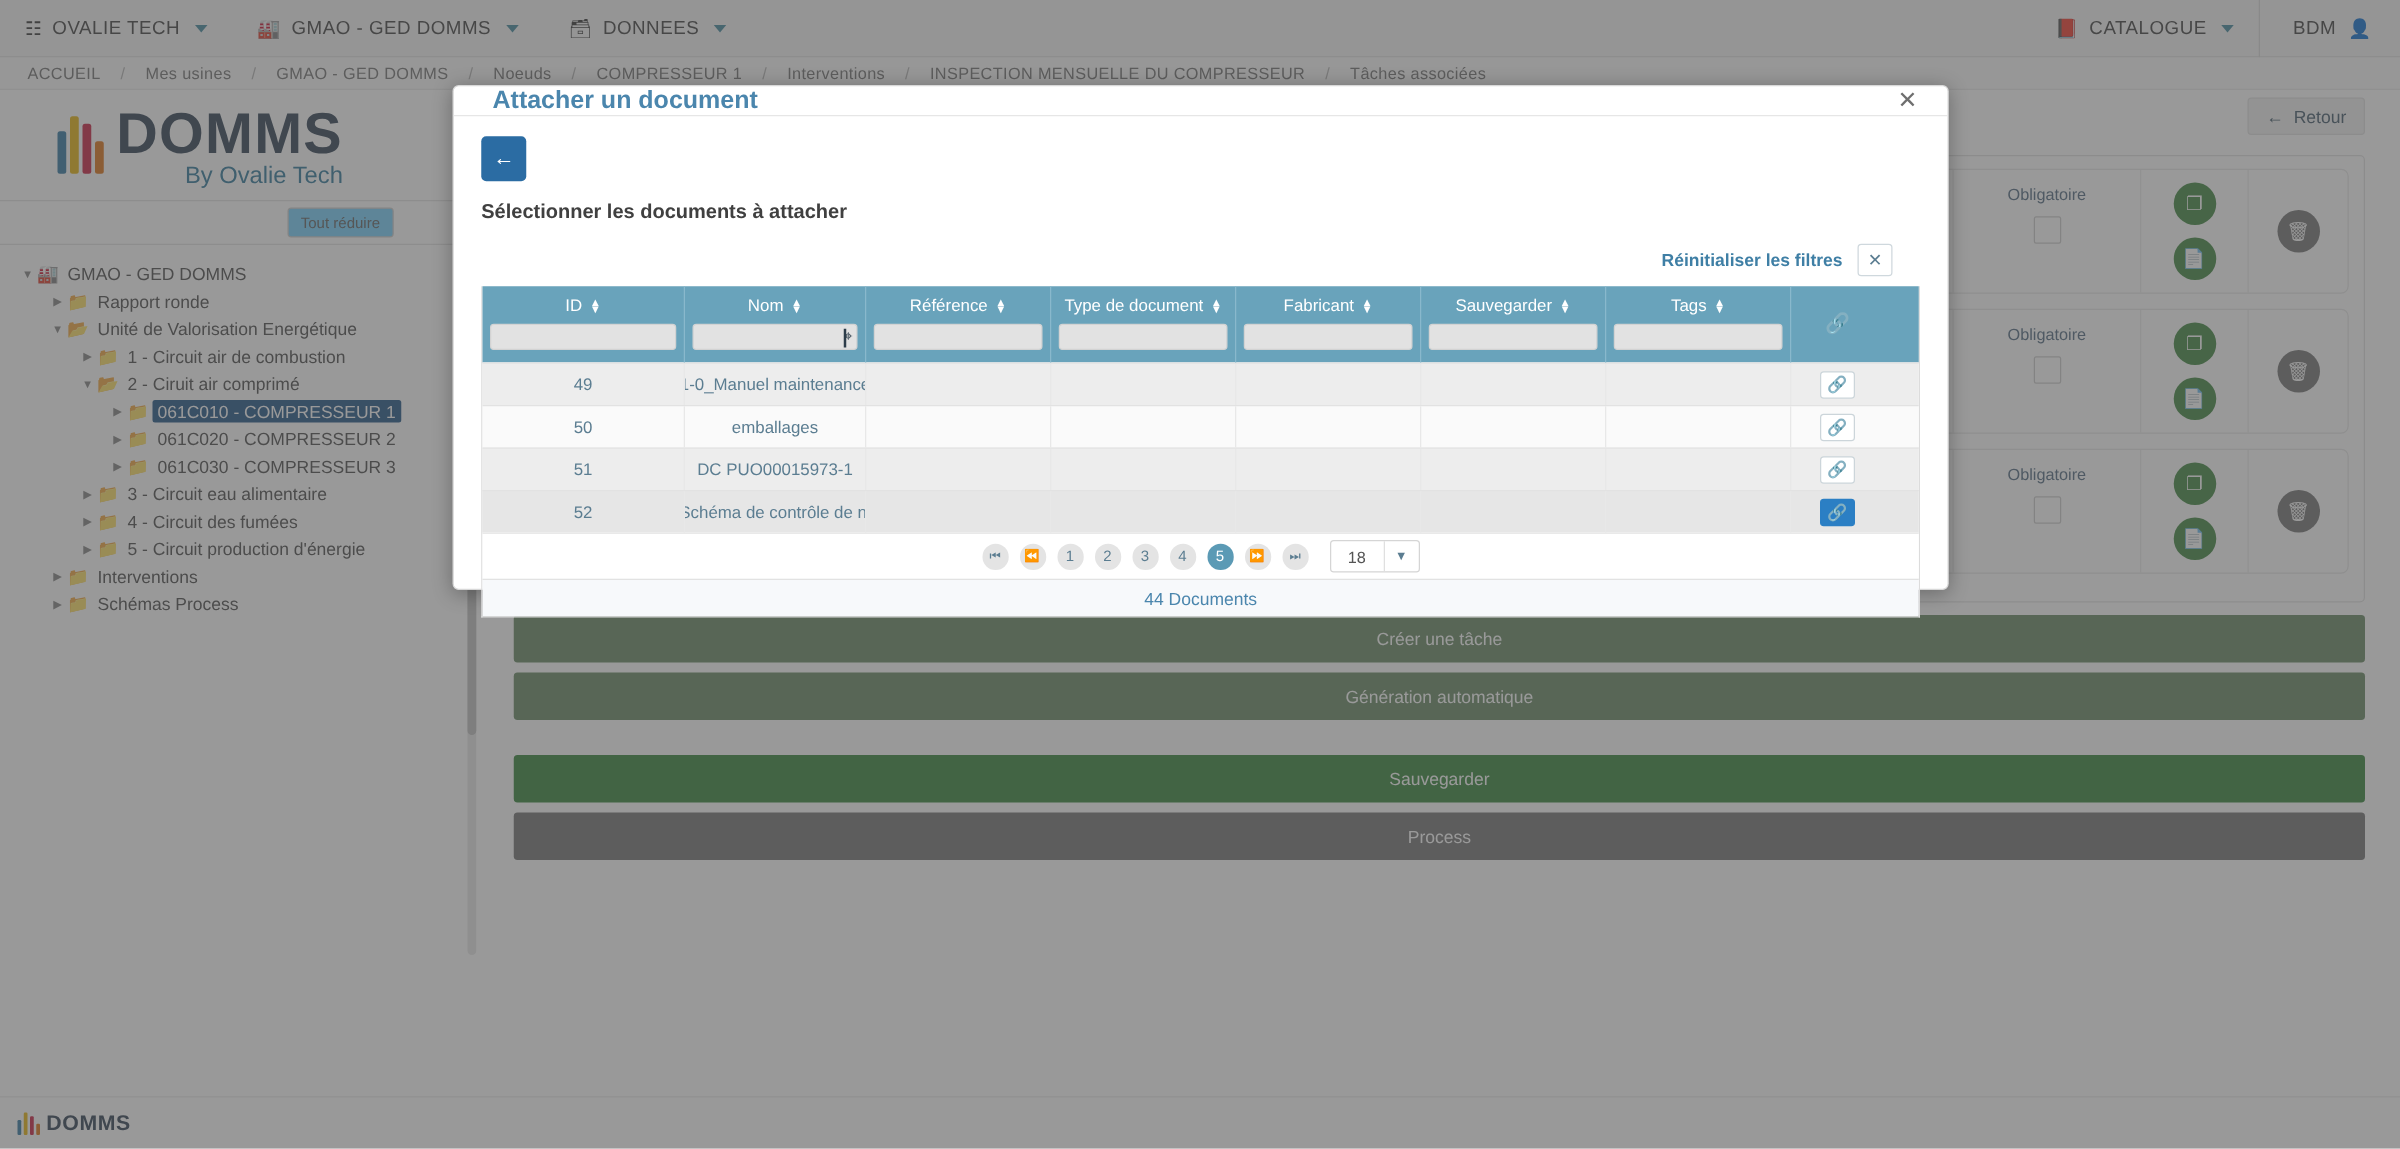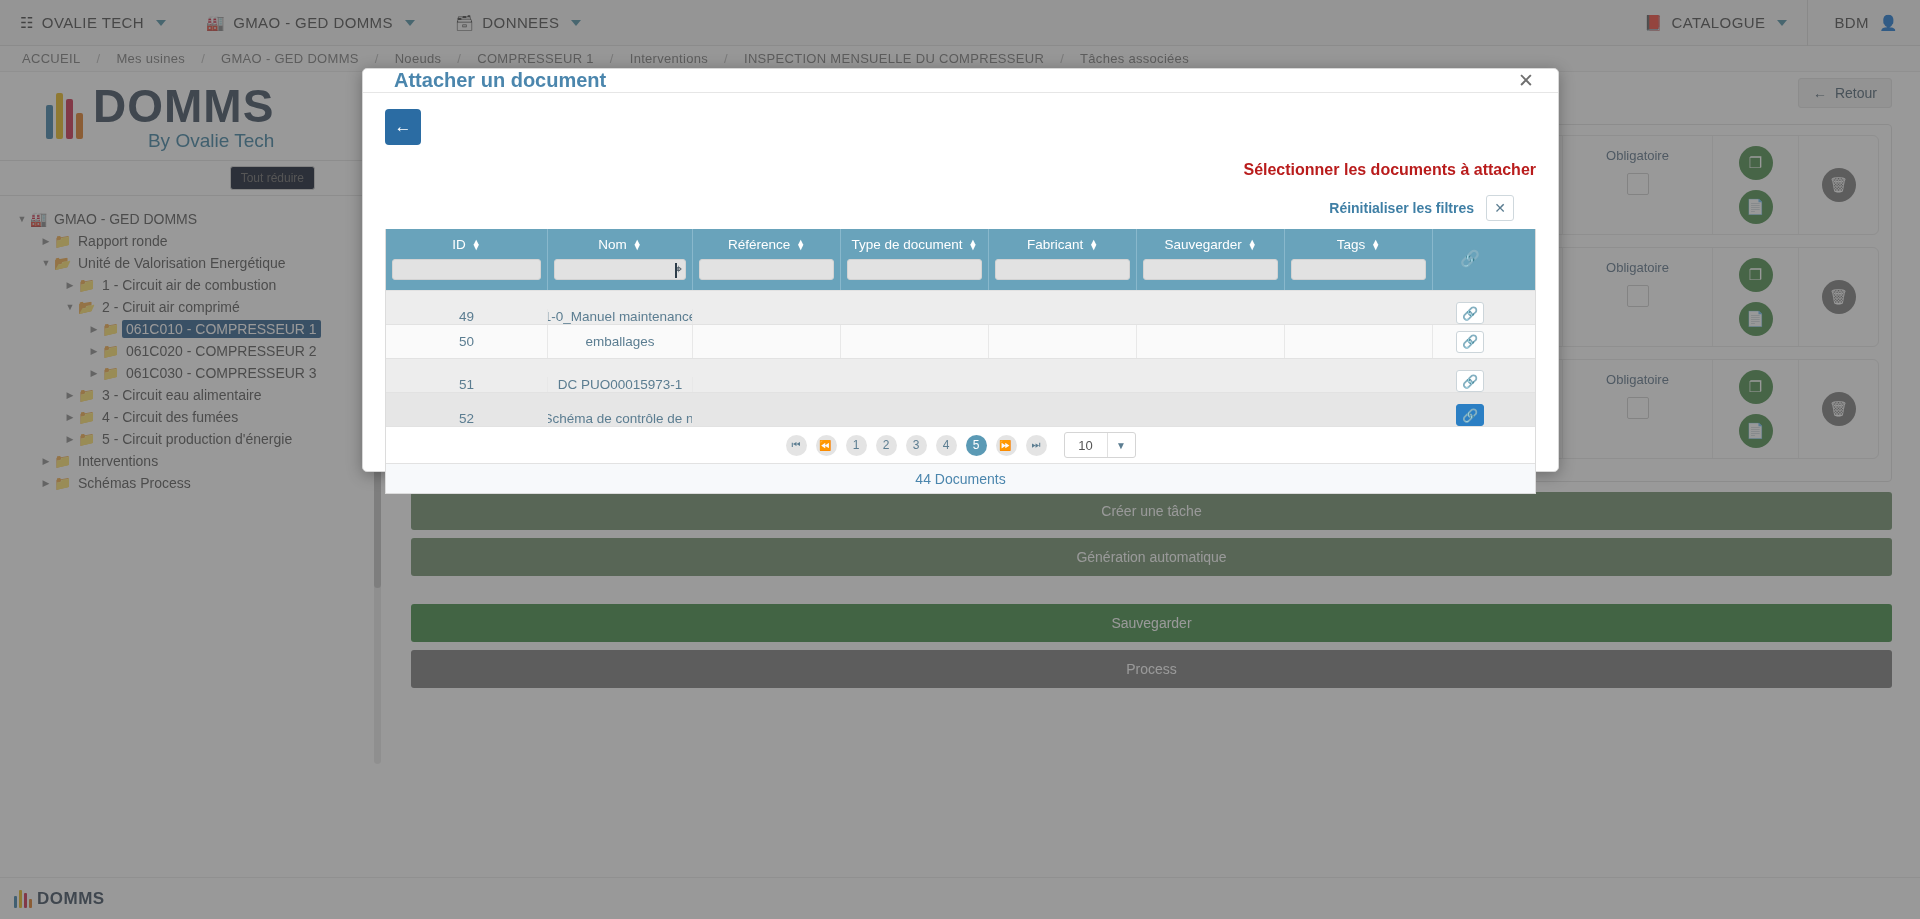--- a/index.html
+++ b/index.html
@@ -53,21 +53,21 @@
   .lb { width: 7px; border-radius: 2px; }
   .lb1 { height: 34px; background:#3d7fa6; }
   .lb2 { height: 46px; background:#e8b81c; }
   .lb3 { height: 40px; background:#cc2a4a; }
   .lb4 { height: 26px; background:#e07a22; }
   .logo-text { display:flex; flex-direction:column; line-height:1; }
   .logo-domms { font-size: 46px; font-weight: bold; color:#3a4a5c; letter-spacing: 1px;}
   .logo-sub { font-size: 19px; color:#3a7fa0; align-self:flex-end; margin-top:2px;}
 
   .reduce-bar { height: 36px; border-top:1px solid #e4e4e4; border-bottom:1px solid #e4e4e4; display:flex; justify-content:flex-end; align-items:center; padding-right: 68px;}
-  .reduce-btn { border:1px solid #cfcfcf; background:#0f172a; color:#6a6a6a; font-size:12px; padding:4px 10px; border-radius:3px; cursor:pointer;}
+  .reduce-btn { border:1px solid #cfcfcf; background:#7dd3fc; color:#6a6a6a; font-size:12px; padding:4px 10px; border-radius:3px; cursor:pointer;}
 
   .tree { padding: 12px 0 0 14px; }
   .tnode { display:flex; align-items:center; height: 22px; margin-bottom: 0px; font-size: 14px; color:#555; white-space:nowrap; cursor:pointer; }
   .tarrow { width: 16px; text-align:center; color:#8a8a8a; font-size: 9px; flex:none;}
   .tarrow.down::before { content:"\25BC"; }
   .tarrow.right::before { content:"\25B6"; }
   .ticon { width: 20px; flex:none; color:#c58b3f; font-size:14px; }
   .tlabel { padding: 1px 4px; }
   .tnode.sel .tlabel { background:#2b5d8c; color:#fff; border-radius:2px; }
   .sb-scroll { position:absolute; right: 2px; top: 96px; width:7px; height: 596px; background:#e9e9e9; border-radius:4px;}
@@ -119,39 +119,39 @@
     position:absolute; left:362px; top:68px; width:1197px; height:404px;
     background:#fff; border:1px solid #d8d8d8; border-radius:5px;
     box-shadow: 0 3px 16px rgba(0,0,0,.3);
     display:flex; flex-direction:column;
   }
   .m-head { height:52px; display:flex; align-items:center; padding: 0 24px 0 31px; border-bottom:1px solid #e6e6e6; }
   .m-title { color:#4b86ad; font-size:20px; font-weight:bold; }
   .m-close { margin-left:auto; color:#6f6f6f; font-size:19px; cursor:pointer; line-height:1; }
   .m-body { flex:1; padding: 16px 22px 0 22px; display:flex; flex-direction:column; }
   .back-btn { width:36px; height:36px; background:#2b6ca3; color:#fff; border-radius:4px; display:flex; align-items:center; justify-content:center; font-size:17px; cursor:pointer; }
-  .m-subtitle { text-align:right; color:#b91c1c; font-size:16px; font-weight:bold; margin-top:16px; }
+  .m-subtitle { text-align:left; color:#404040; font-size:16px; font-weight:bold; margin-top:16px; }
 
   .filterline { display:flex; align-items:center; justify-content:flex-end; gap:12px; margin-top:16px; padding-right:22px;}
   .reset-link { color:#3f7fa5; font-size:14px; font-weight:bold; cursor:pointer;}
   .reset-x { width:28px; height:26px; border:1px solid #cfd8dd; border-radius:3px; background:#fff; color:#5b7d91; display:flex; align-items:center; justify-content:center; font-size:14px; cursor:pointer;}
 
   .grid { margin-top:8px; border:1px solid #dcdcdc; border-top:none; }
   .grid-head { display:flex; background:#69a3bb; }
   .gh-cell { padding:8px 6px 10px; border-right:1px solid #89b8cc; }
   .gh-cell:last-child { border-right:none; }
   .gh-title { color:#fff; font-size:13.5px; text-align:center; display:flex; align-items:center; justify-content:center; gap:6px; white-space:nowrap;}
   .sortic { display:inline-flex; flex-direction:column; line-height:5px; font-size:9px; color:#fff;}
   .gh-filter { margin-top:7px; height:21px; background:#e2e2e2; border:1px solid #d3d3d3; border-radius:3px; width:100%; position:relative;}
   .gh-filter.focus::after { content:""; position:absolute; right:8px; top:3px; width:2px; height:15px; background:#2d3d4a;}
   .caret-pointer { position:absolute; right:3px; top:2px; font-size:12px; color:#2d3d4a;}
   .link-head { display:flex; align-items:center; justify-content:center; color:#fff; font-size:16px; height:100%;}
 
   .grow { display:flex; border-top:1px solid #e2e2e2; height:34px; align-items:stretch; }
-  .grow.odd { background:#ededed;align-items:flex-end; }
+  .grow.odd { background:#ededed; }
   .grow.even { background:#fafafa; }
   .gc { display:flex; align-items:center; justify-content:center; font-size:13.5px; color:#5b7d91; border-right:1px solid #e8e8e8; overflow:hidden; white-space:nowrap; }
   .gc:last-child { border-right:none; }
   .linkbtn { width:28px; height:22px; border:1px solid #ccd5da; background:#fff; border-radius:3px; display:flex; align-items:center; justify-content:center; font-size:13px; color:#3d4d57; cursor:pointer;}
   .linkbtn.active { background:#2b7fc4; border-color:#2b7fc4; color:#fff; }
 
   .pager { display:flex; align-items:center; justify-content:center; gap:9px; height:37px; background:#fff; border-top:1px solid #e2e2e2; }
   .pbtn { width:21px; height:21px; border-radius:50%; background:#e4e4e4; color:#5b7d91; display:flex; align-items:center; justify-content:center; font-size:10px; cursor:pointer; }
   .pnum { width:21px; height:21px; border-radius:50%; background:#e4e4e4; color:#5b7d91; display:flex; align-items:center; justify-content:center; font-size:12px; cursor:pointer; }
   .pnum.active { background:#5b9ab5; color:#fff; }
@@ -591,21 +591,21 @@
         <div class="pbtn">⏮</div>
         <div class="pbtn">⏪</div>
         <div class="pnum">1</div>
         <div class="pnum">2</div>
         <div class="pnum">3</div>
         <div class="pnum">4</div>
         <div class="pnum active">5</div>
         <div class="pbtn">⏩</div>
         <div class="pbtn">⏭</div>
         <div class="psize">
-          <div class="val">10</div>
+          <div class="val">18</div>
           <div class="dd">▼</div>
         </div>
       </div>
 
       <div class="total">44 Documents</div>
     </div>
   </div>
 </div>
 
 </div>

